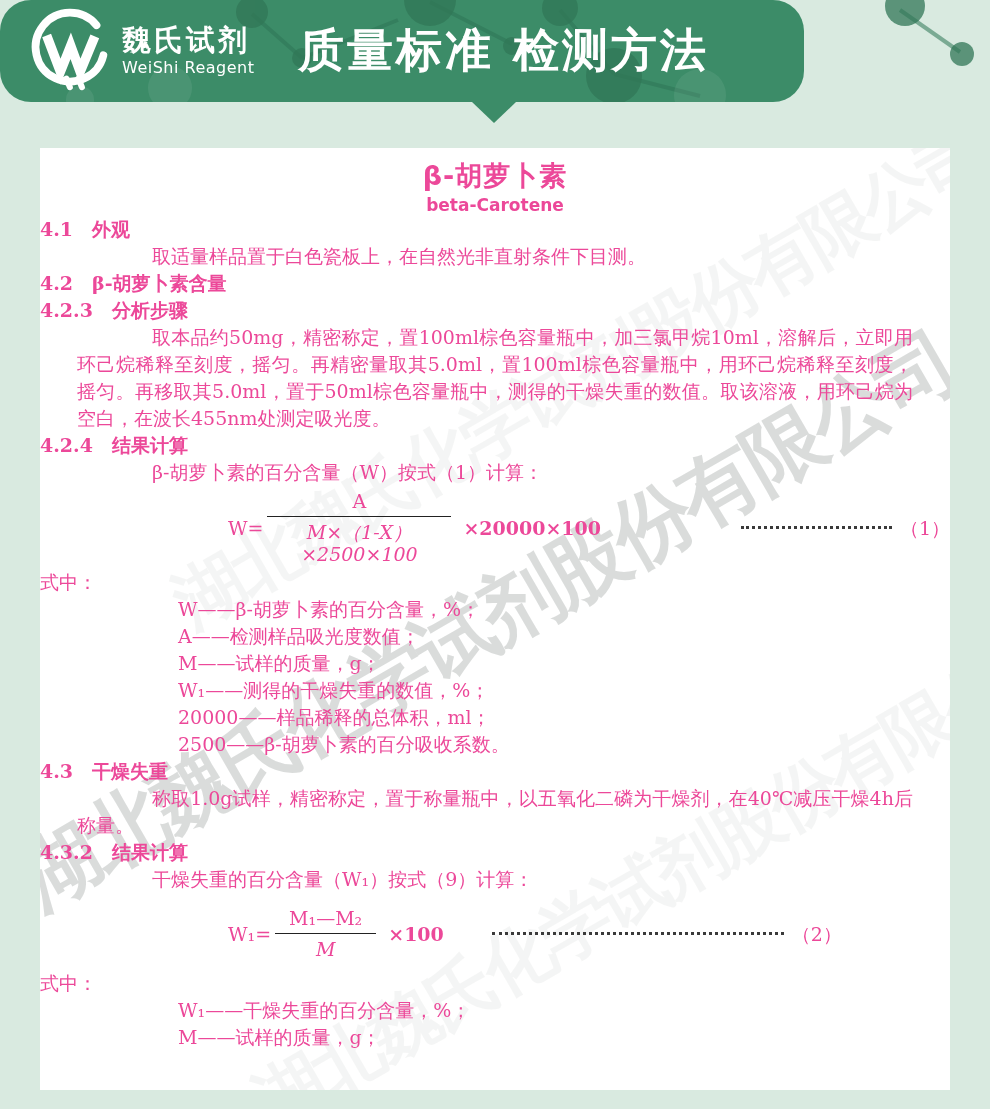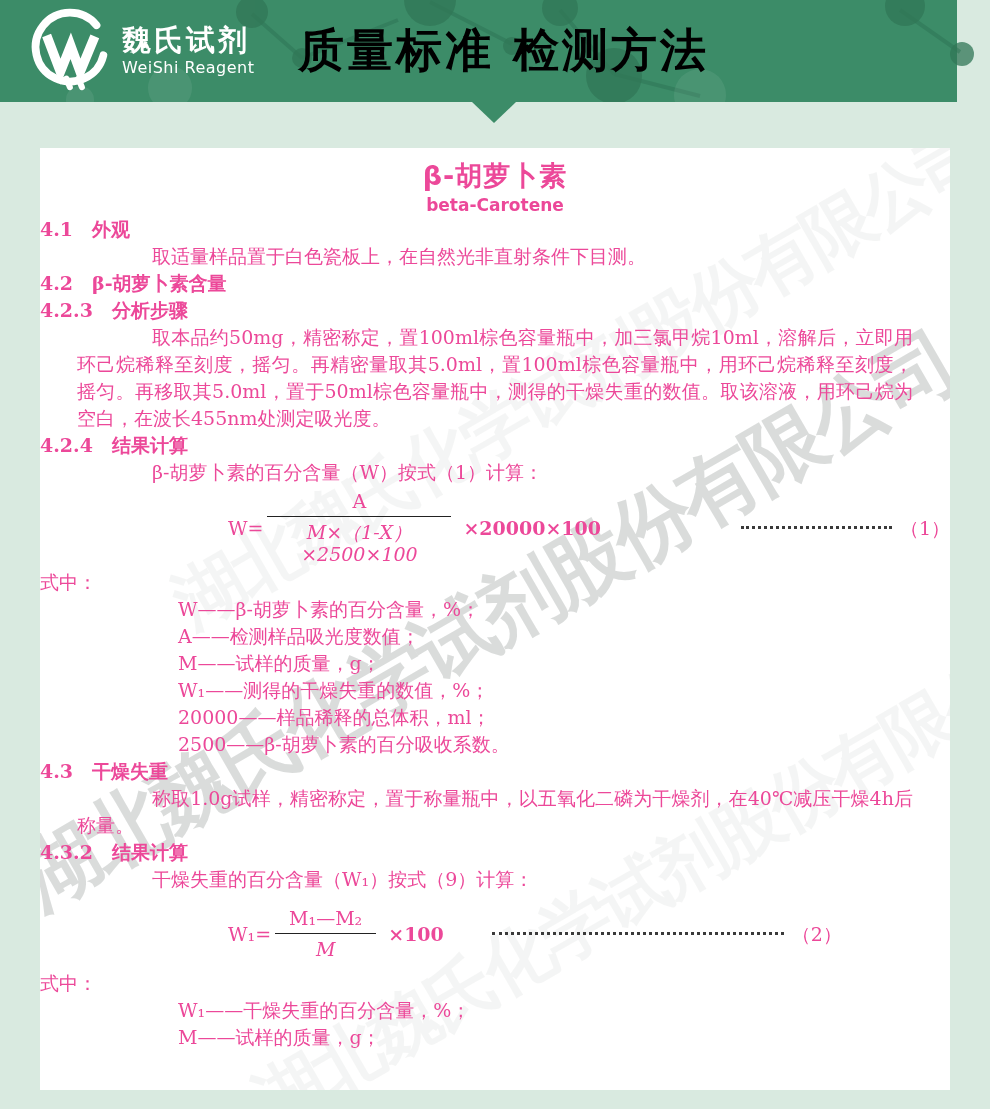--- a/index.html
+++ b/index.html
@@ -1,29 +1,29 @@
 <!DOCTYPE html>
 <html><head>
 <meta charset="utf-8">
 <style>
   html,body{margin:0;padding:0;background:#d9eae0;}
   .page{position:relative;width:990px;height:1109px;background:#d9eae0;overflow:hidden;}
 
   
-  .header{position:absolute;left:0;top:0;width:957px;height:102px;background:#3c8c68;overflow:visible;}
+  .header{position:absolute;left:0;top:0;width:804px;height:102px;background:#3c8c68;overflow:visible;border-radius:31px;}
   .header-deco{position:absolute;left:0;top:0;width:990px;height:102px;overflow:hidden;pointer-events:none;}
   .notch{position:absolute;left:472px;top:102px;width:0;height:0;
          border-left:22px solid transparent;border-right:22px solid transparent;
          border-top:21px solid #3c8c68;}
   .logo{position:absolute;left:26px;top:8px;display:flex;align-items:center;gap:10px;}
   .logo-mark{width:86px;height:86px;}
   .brand{display:flex;flex-direction:column;color:#fff;}
   .brand-cn{font:bold 29px "DejaVu Sans","Liberation Sans",sans-serif;letter-spacing:3px;line-height:34px;}
   .brand-en{font:16px "DejaVu Sans","Liberation Sans",sans-serif;line-height:22px;letter-spacing:.5px;}
-  .header-title{position:absolute;left:298px;top:20px;color:#000000;
+  .header-title{position:absolute;left:298px;top:20px;color:#ffffff;
         font:bold 46px "DejaVu Sans","Liberation Sans",sans-serif;letter-spacing:3px;white-space:nowrap;}
 
   
   .card{position:absolute;left:40px;top:148px;width:910px;height:942px;background:#ffffff;overflow:hidden;}
   .wm{position:absolute;white-space:nowrap;pointer-events:none;
       font:bold 80px "DejaVu Sans","Liberation Sans",sans-serif;letter-spacing:-4px;
       transform:translate(-50%,-50%) rotate(-30deg);}
   .wm-main{left:447px;top:474px;color:#a9aeac;opacity:.42;z-index:0;}
   .wm-f1{left:540px;top:230px;color:#b9beba;opacity:.14;font-size:70px;z-index:0;}
   .wm-f2{left:620px;top:730px;color:#b9beba;opacity:.14;font-size:70px;z-index:0;}

